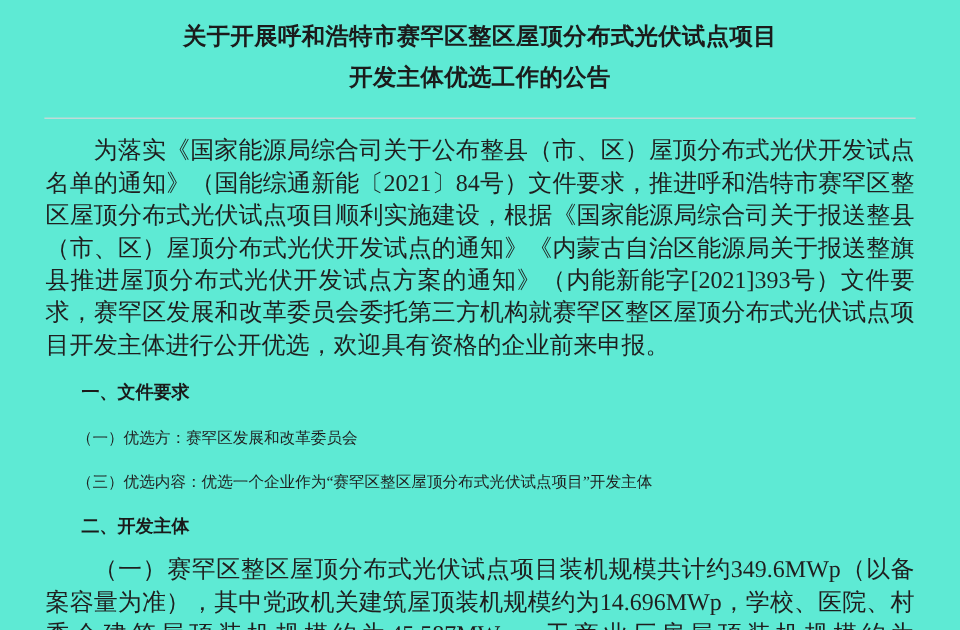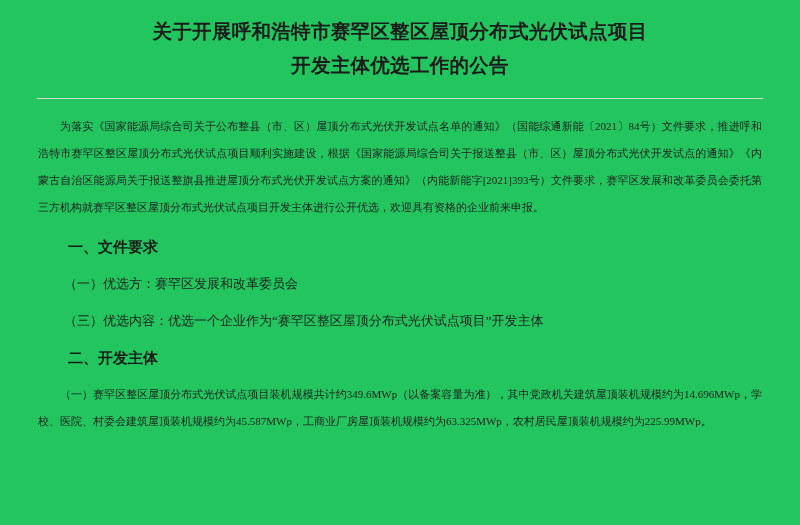--- a/index.html
+++ b/index.html
@@ -12,21 +12,21 @@
     background: #ffffff;
     font-family: "Liberation Serif", "DejaVu Serif", serif;
     overflow: hidden;
   }
   .page {
     position: relative;
     width: 800px;
     height: 525px;
     box-sizing: border-box;
     padding: 0 32px;
-    background: #22c55e;
+    background: #5eead4;
   }
   .title-block {
     padding-top: 14px;
     padding-left: 28px;
     padding-right: 28px;
     text-align: center;
   }
   .title-line {
     font-family: "Liberation Sans", "DejaVu Sans", sans-serif;
     font-weight: bold;
@@ -40,21 +40,21 @@
     margin: 16px 5px 0 5px;
     border: 0;
     border-top: 1px solid #d8d8d8;
     height: 0;
   }
   .body-block {
     padding: 14px 6px 0 6px;
   }
   p.para {
     margin: 0 0 12px 0;
-    font-size: 11px;
+    font-size: 20px;
     line-height: 27px;
     color: #1f1f1f;
     text-align: justify;
     text-justify: inter-ideograph;
     text-indent: 2em;
   }
   .section-head {
     margin: 0 0 10px 0;
     font-family: "Liberation Sans", "DejaVu Sans", sans-serif;
     font-weight: bold;

